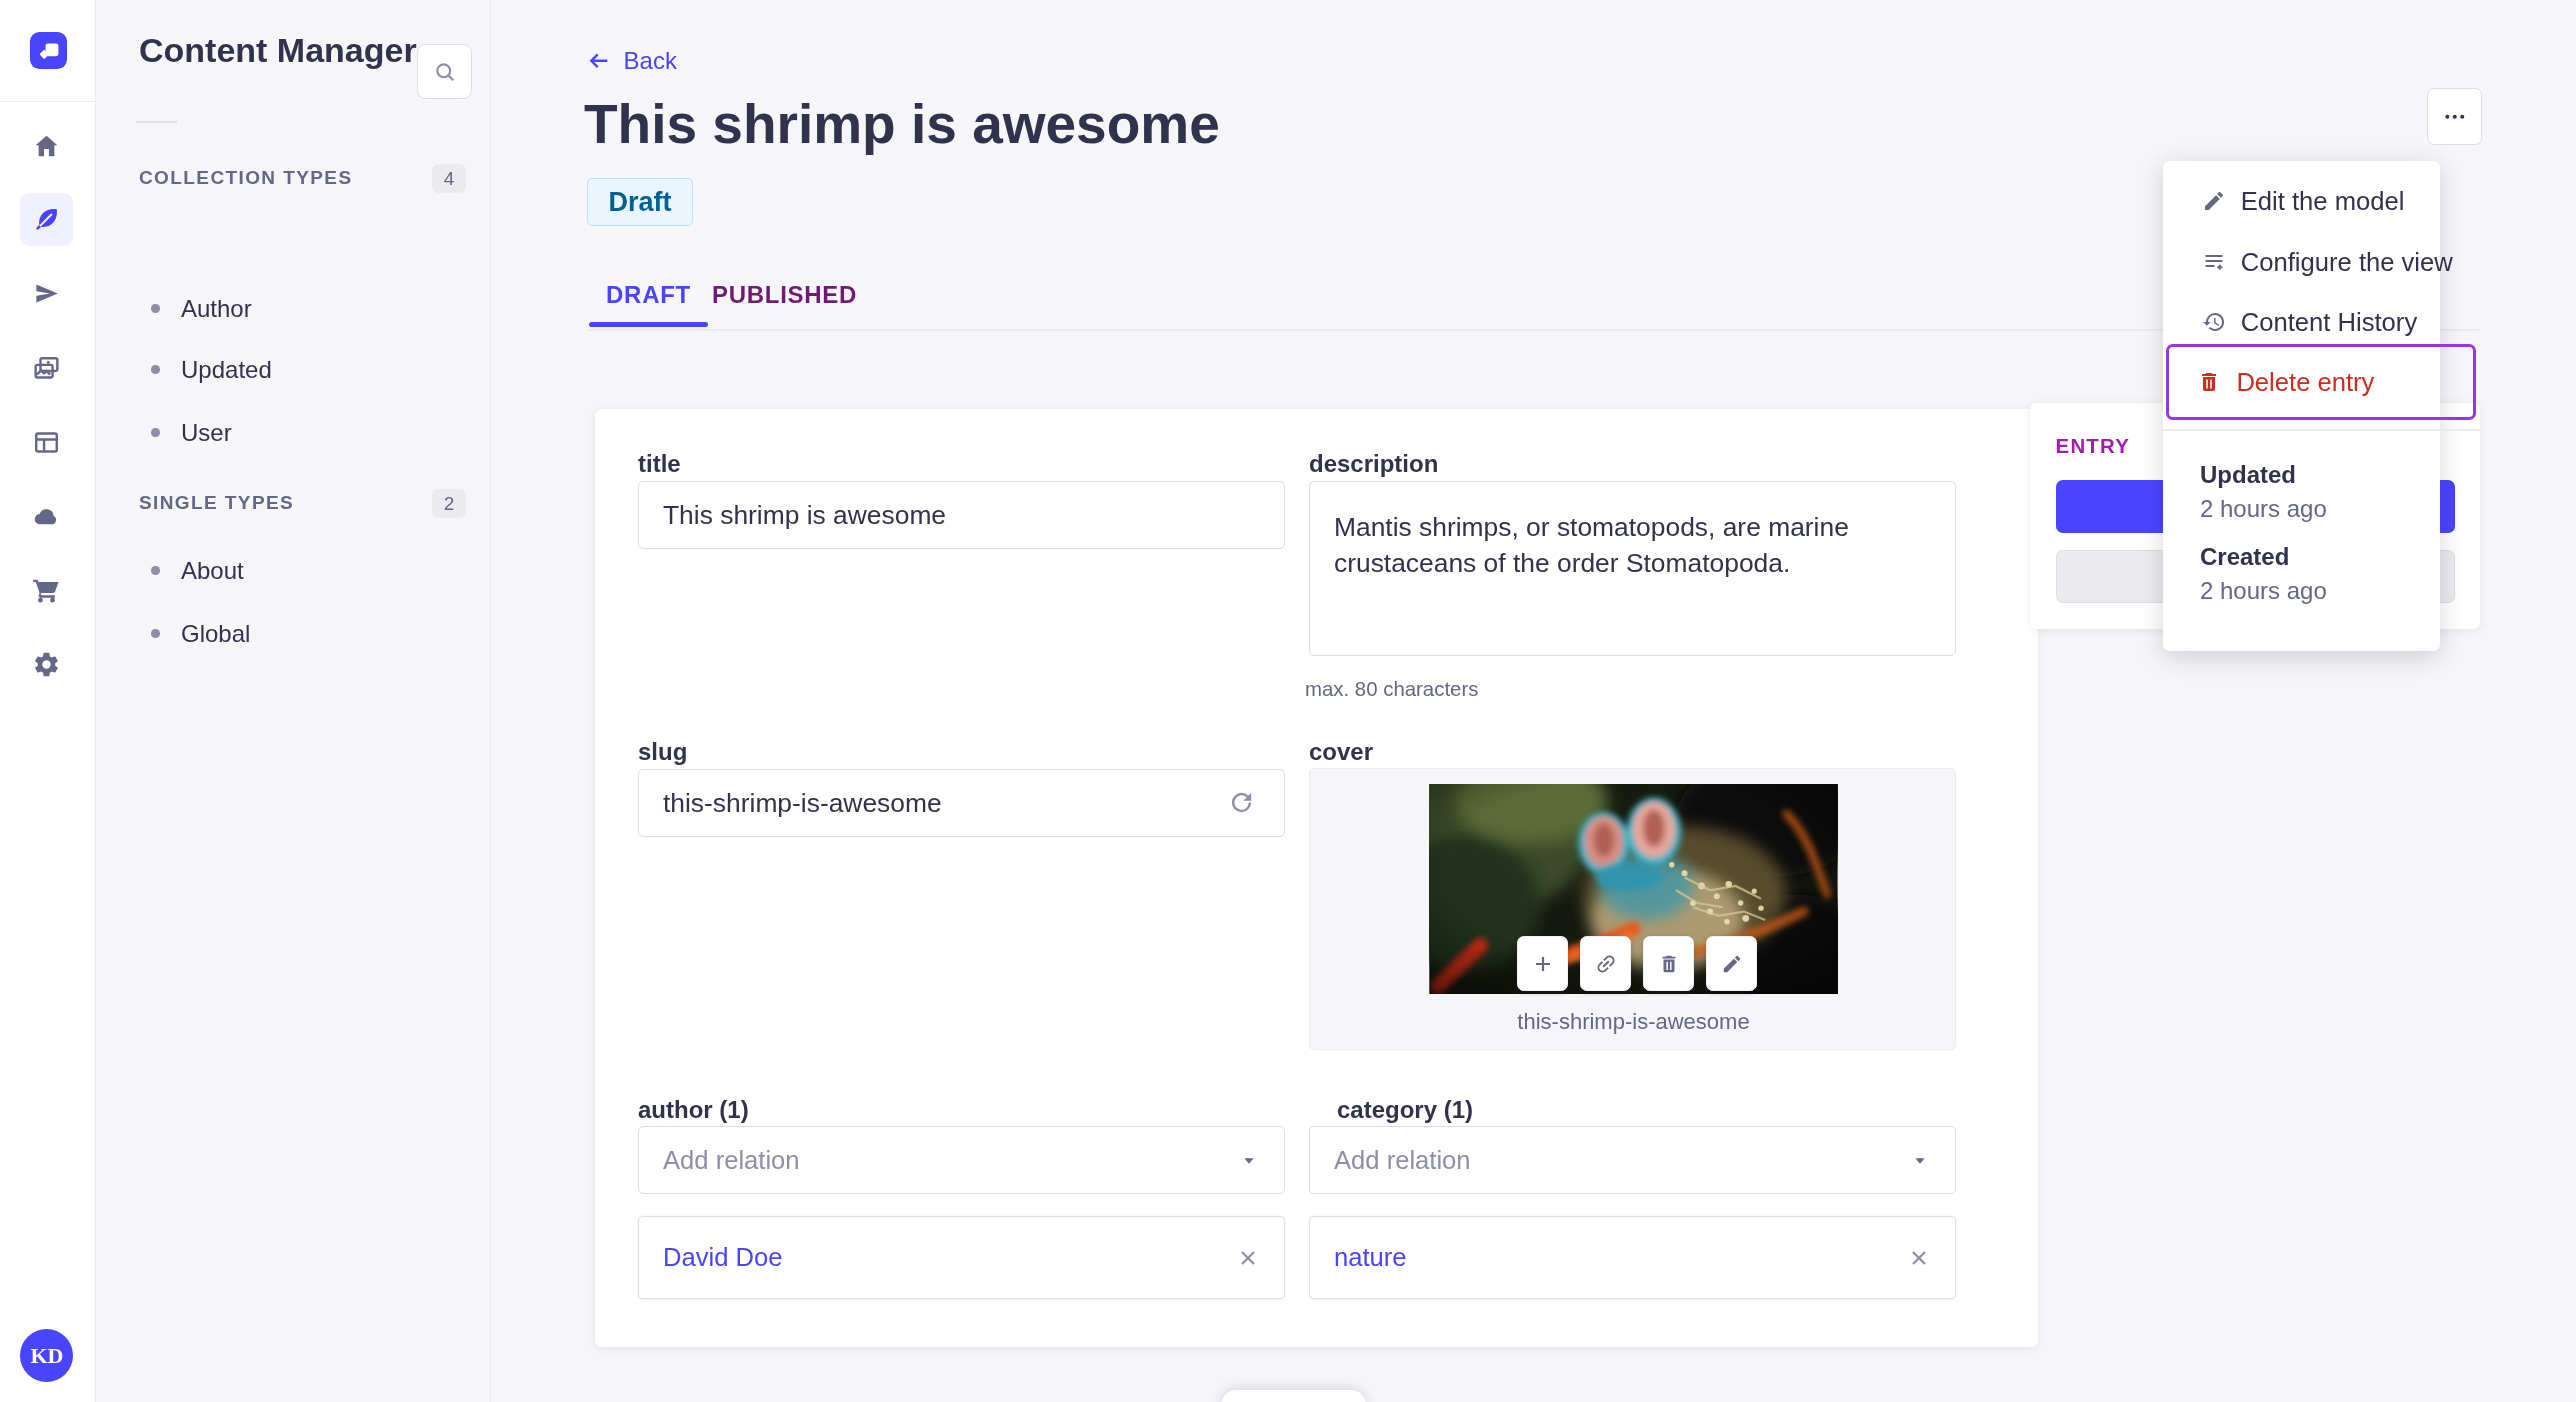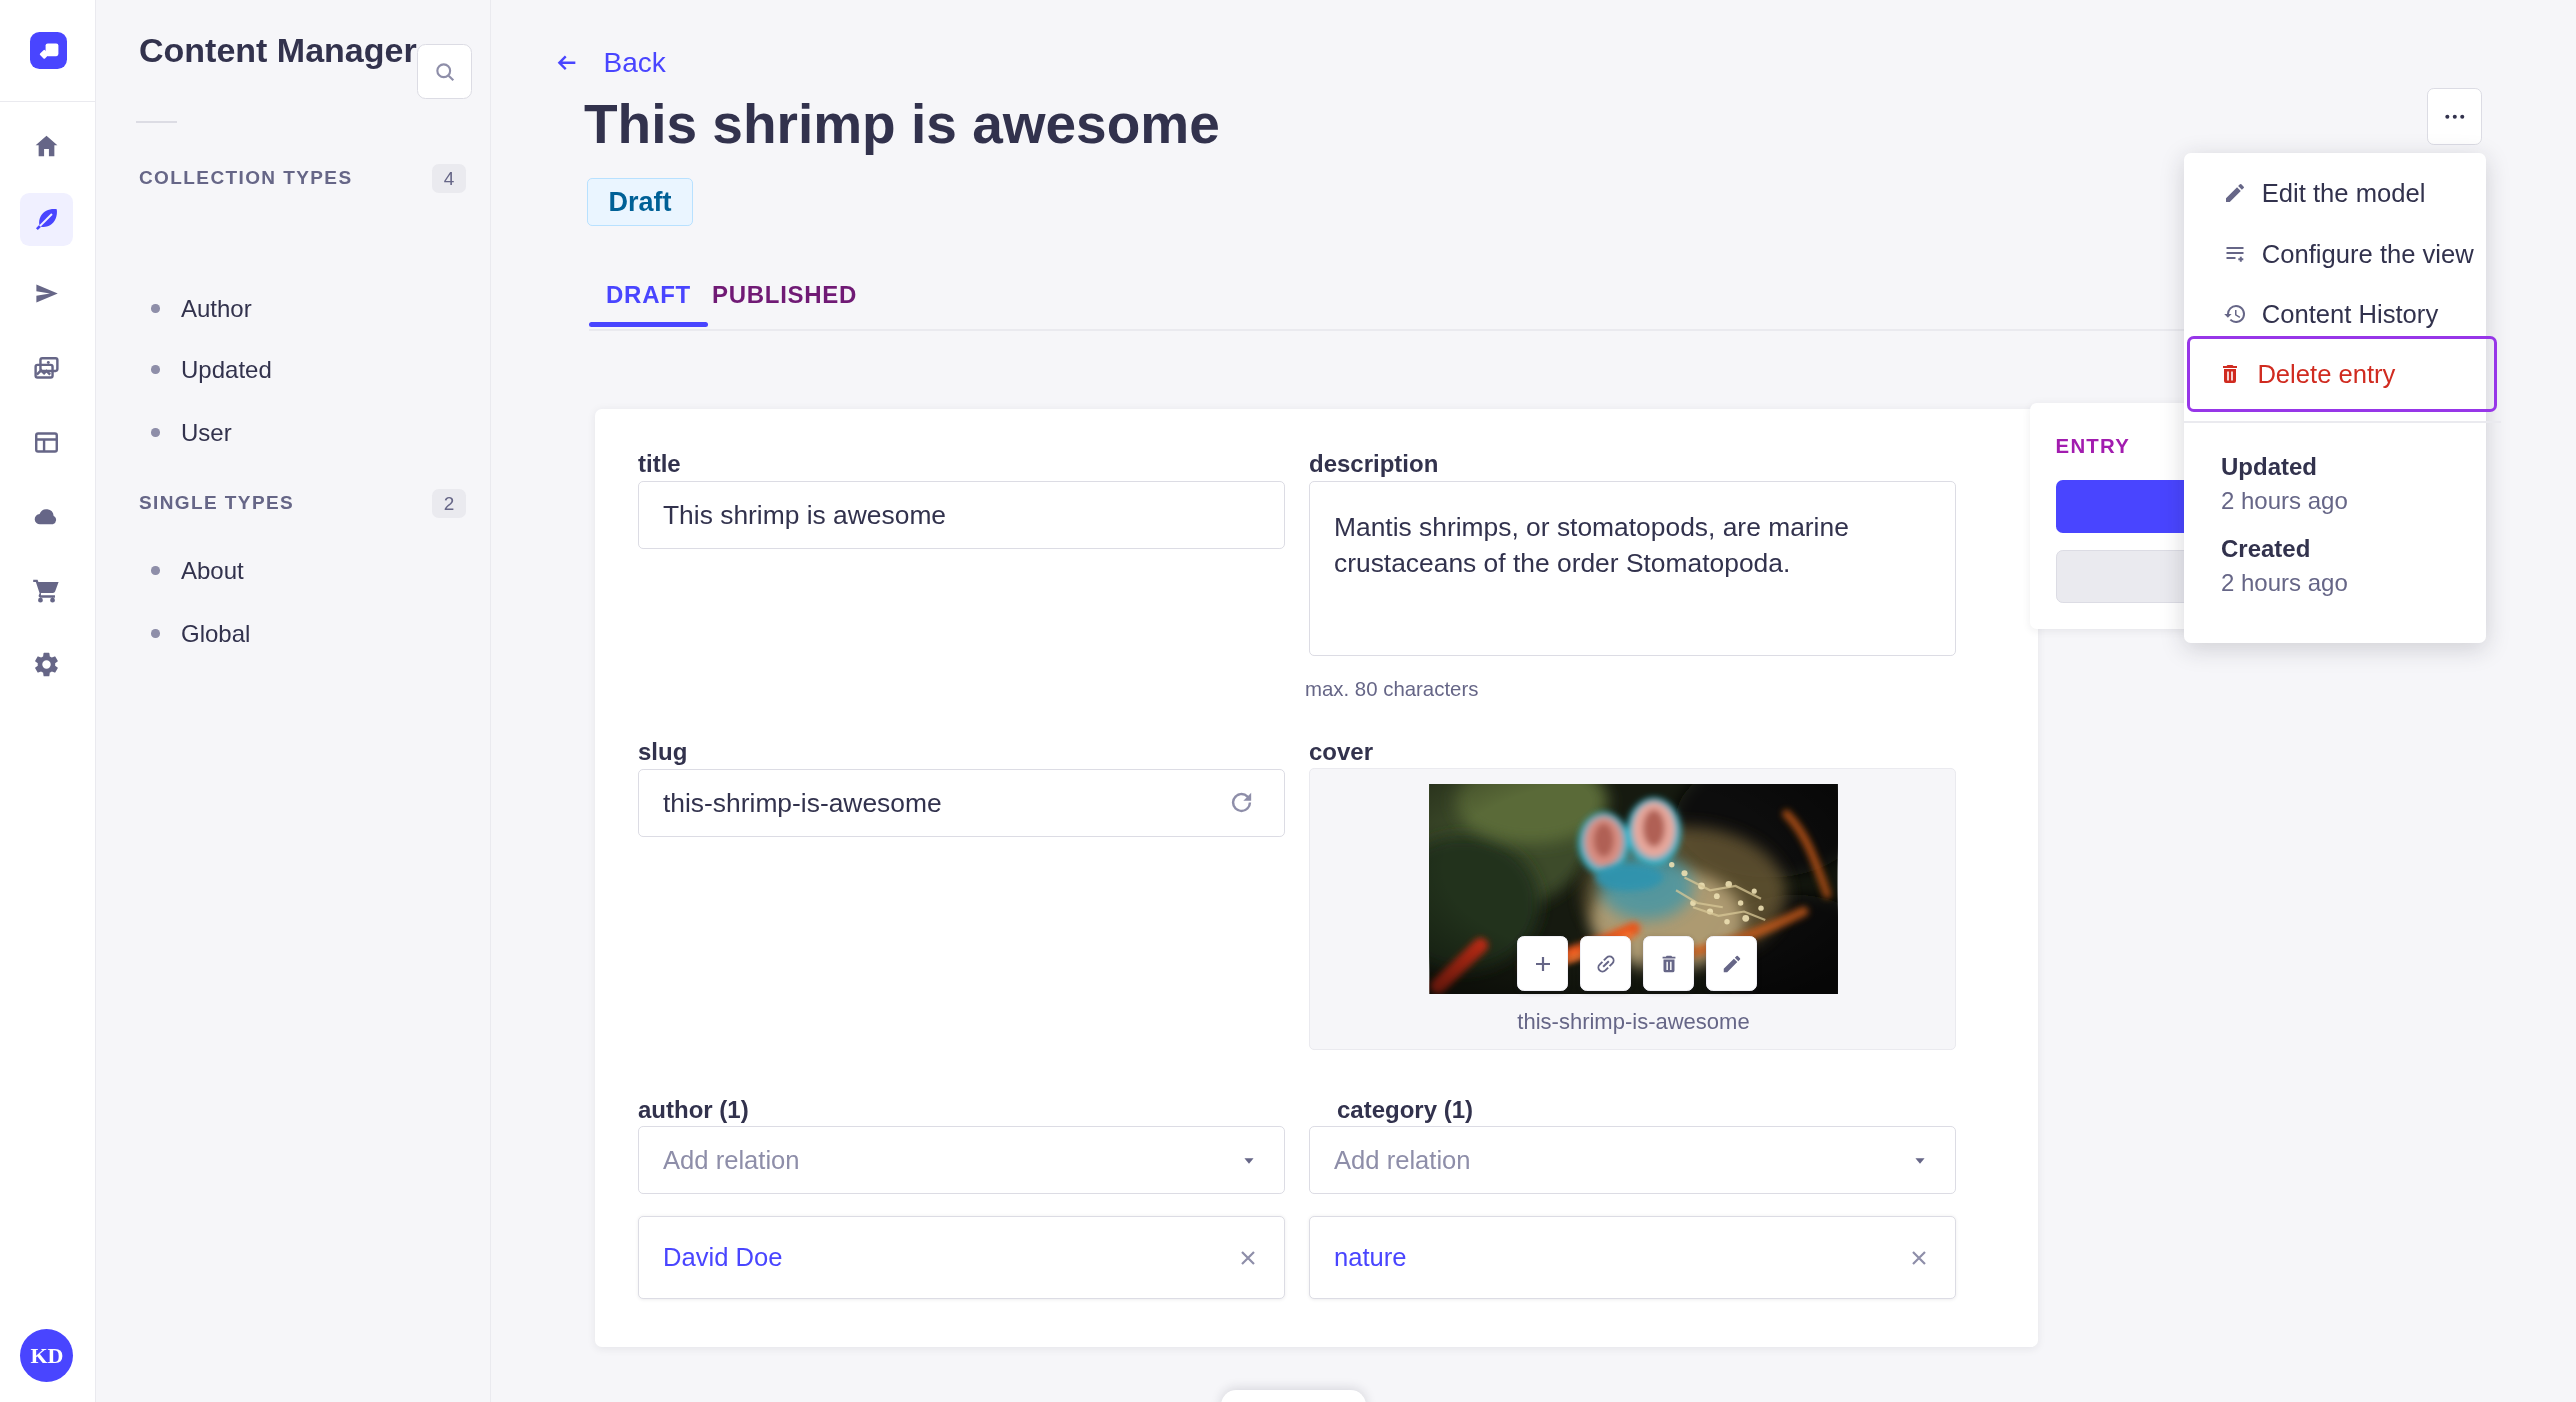--- a/index.html
+++ b/index.html
@@ -28,21 +28,21 @@
                font-size:19px;display:flex;align-items:center;justify-content:center;}
   .subnav-item{left:0;width:395px;height:61px;display:flex;align-items:center;color:#32324d;font-size:24px;}
   .subnav-item .bullet{position:absolute;left:55px;width:8.5px;height:8.5px;border-radius:50%;background:#8e8ea9;}
   .subnav-item .lbl{position:absolute;left:85px;}
   .subnav-item.active{background:#f0f0ff;}
   .subnav-item.active .bullet{background:#4945ff;}
   .subnav-item.active .lbl{color:#4945ff;font-weight:700;}
   .active-bar{position:absolute;right:0;top:0;width:6px;height:61px;background:#4945ff;}
 
   
-  .back-link{left:554px;top:47px;display:flex;align-items:center;gap:24px;color:#4945ff;font-size:28px;font-weight:500;}
+  .back-link{left:586px;top:47px;display:flex;align-items:center;gap:12px;color:#4945ff;font-size:24px;font-weight:500;}
   .page-title{left:584px;top:92px;font-size:55px;font-weight:700;color:#32324d;}
   .status-badge{left:587px;top:178px;height:46px;padding:0 20.4px;background:#eaf5ff;border:1.7px solid #b8e1ff;border-radius:5.1px;
                 color:#006096;font-size:27px;font-weight:600;display:flex;align-items:center;}
   .tab{top:281px;font-size:24px;letter-spacing:0.7px;text-align:center;}
   .tab-draft{left:589px;width:119px;color:#4945ff;font-weight:700;}
   .tab-published{left:712px;width:141px;color:#701a75;font-weight:600;}
   .tab-underline{left:589px;top:322px;width:119px;height:5.1px;background:#4945ff;border-radius:2.6px;}
   .tab-divider{left:589px;top:329px;width:1890px;height:1.7px;background:#eaeaef;}
   .more-btn{left:2427px;top:88px;width:53px;height:55px;background:#fff;border:0.9px solid #dcdce4;border-radius:6.8px;
             display:flex;align-items:center;justify-content:center;color:#32324d;}
@@ -70,22 +70,22 @@
   .cover-caption{position:absolute;left:0;top:240px;width:647px;text-align:center;font-size:22px;color:#666687;}
 
   
   #entry-panel{left:2030px;top:403px;width:450px;height:226px;background:#fff;border-radius:6.8px;
                box-shadow:0 1.7px 8.5px rgba(33,33,52,.08);z-index:5;}
   .entry-title{position:absolute;left:25.6px;top:32px;font-size:20.4px;font-weight:700;letter-spacing:1.2px;color:#a21caf;}
   .entry-btn-primary{position:absolute;left:25.6px;top:77px;width:399px;height:53px;background:#4945ff;border-radius:6.8px;}
   .entry-btn-secondary{position:absolute;left:25.6px;top:147px;width:399px;height:53px;background:#eaeaef;border:0.9px solid #dcdce4;border-radius:6.8px;box-sizing:border-box;}
 
   
-  #menu{left:2163px;top:153px;width:302px;height:490px;background:#fff;border-radius:6.8px;z-index:20;
-        box-shadow:0 5.1px 24px rgba(33,33,52,.18);margin-left:21px;}
+  #menu{left:2163px;top:161px;width:277px;height:490px;background:#fff;border-radius:6.8px;z-index:20;
+        box-shadow:0 5.1px 24px rgba(33,33,52,.18);}
   .menu-item{position:absolute;left:6.8px;width:303px;height:60px;display:flex;align-items:center;color:#32324d;font-size:25.6px;}
   .menu-item .mi-icon{position:absolute;left:31px;width:25.6px;height:25.6px;color:#666687;display:flex;align-items:center;justify-content:center;}
   .menu-item .mi-label{position:absolute;left:71px;}
   .menu-item.danger-focused{left:3.4px;top:183px;width:310px;height:76px;border:3.4px solid #9736e8;border-radius:6.8px;box-sizing:border-box;color:#d02b20;}
   .menu-item.danger-focused .mi-icon{left:27px;color:#d02b20;}
   .menu-item.danger-focused .mi-label{left:67px;}
   .menu-divider{position:absolute;left:0;top:268px;width:317px;height:1.7px;background:#eaeaef;}
   .meta-label{position:absolute;left:37px;font-size:24px;font-weight:700;color:#32324d;}
   .meta-value{position:absolute;left:37px;font-size:24px;color:#666687;}
 

